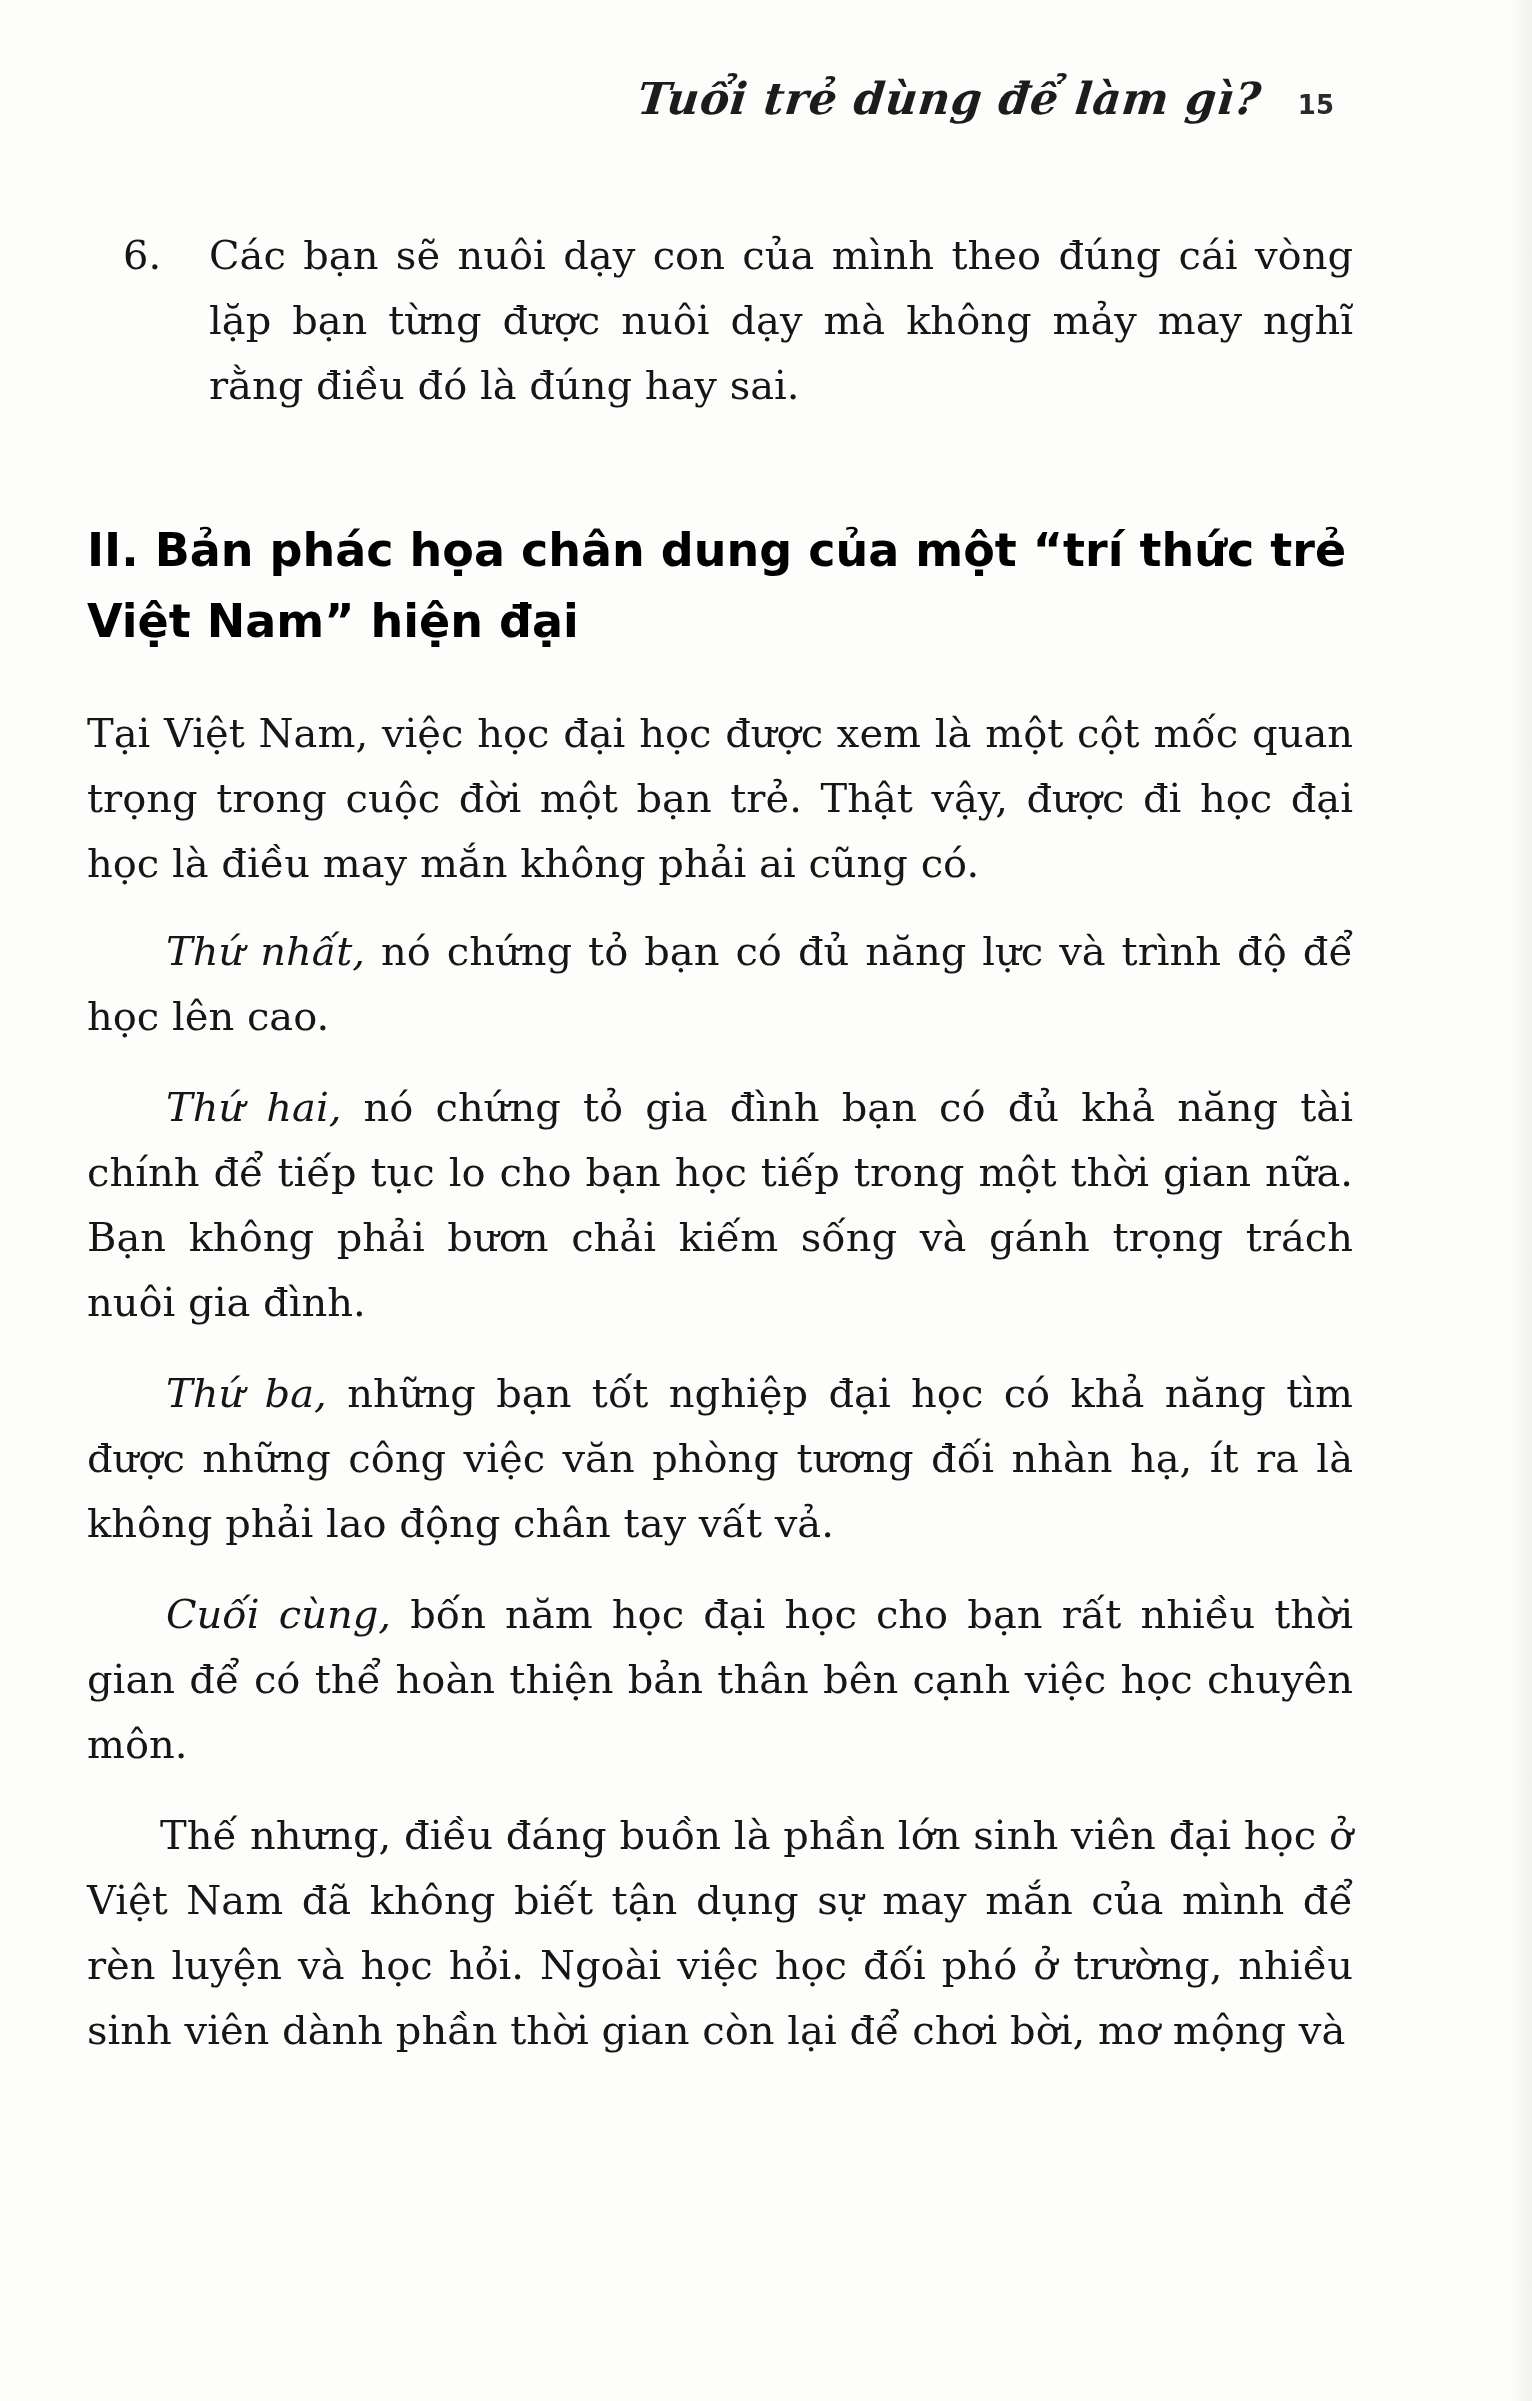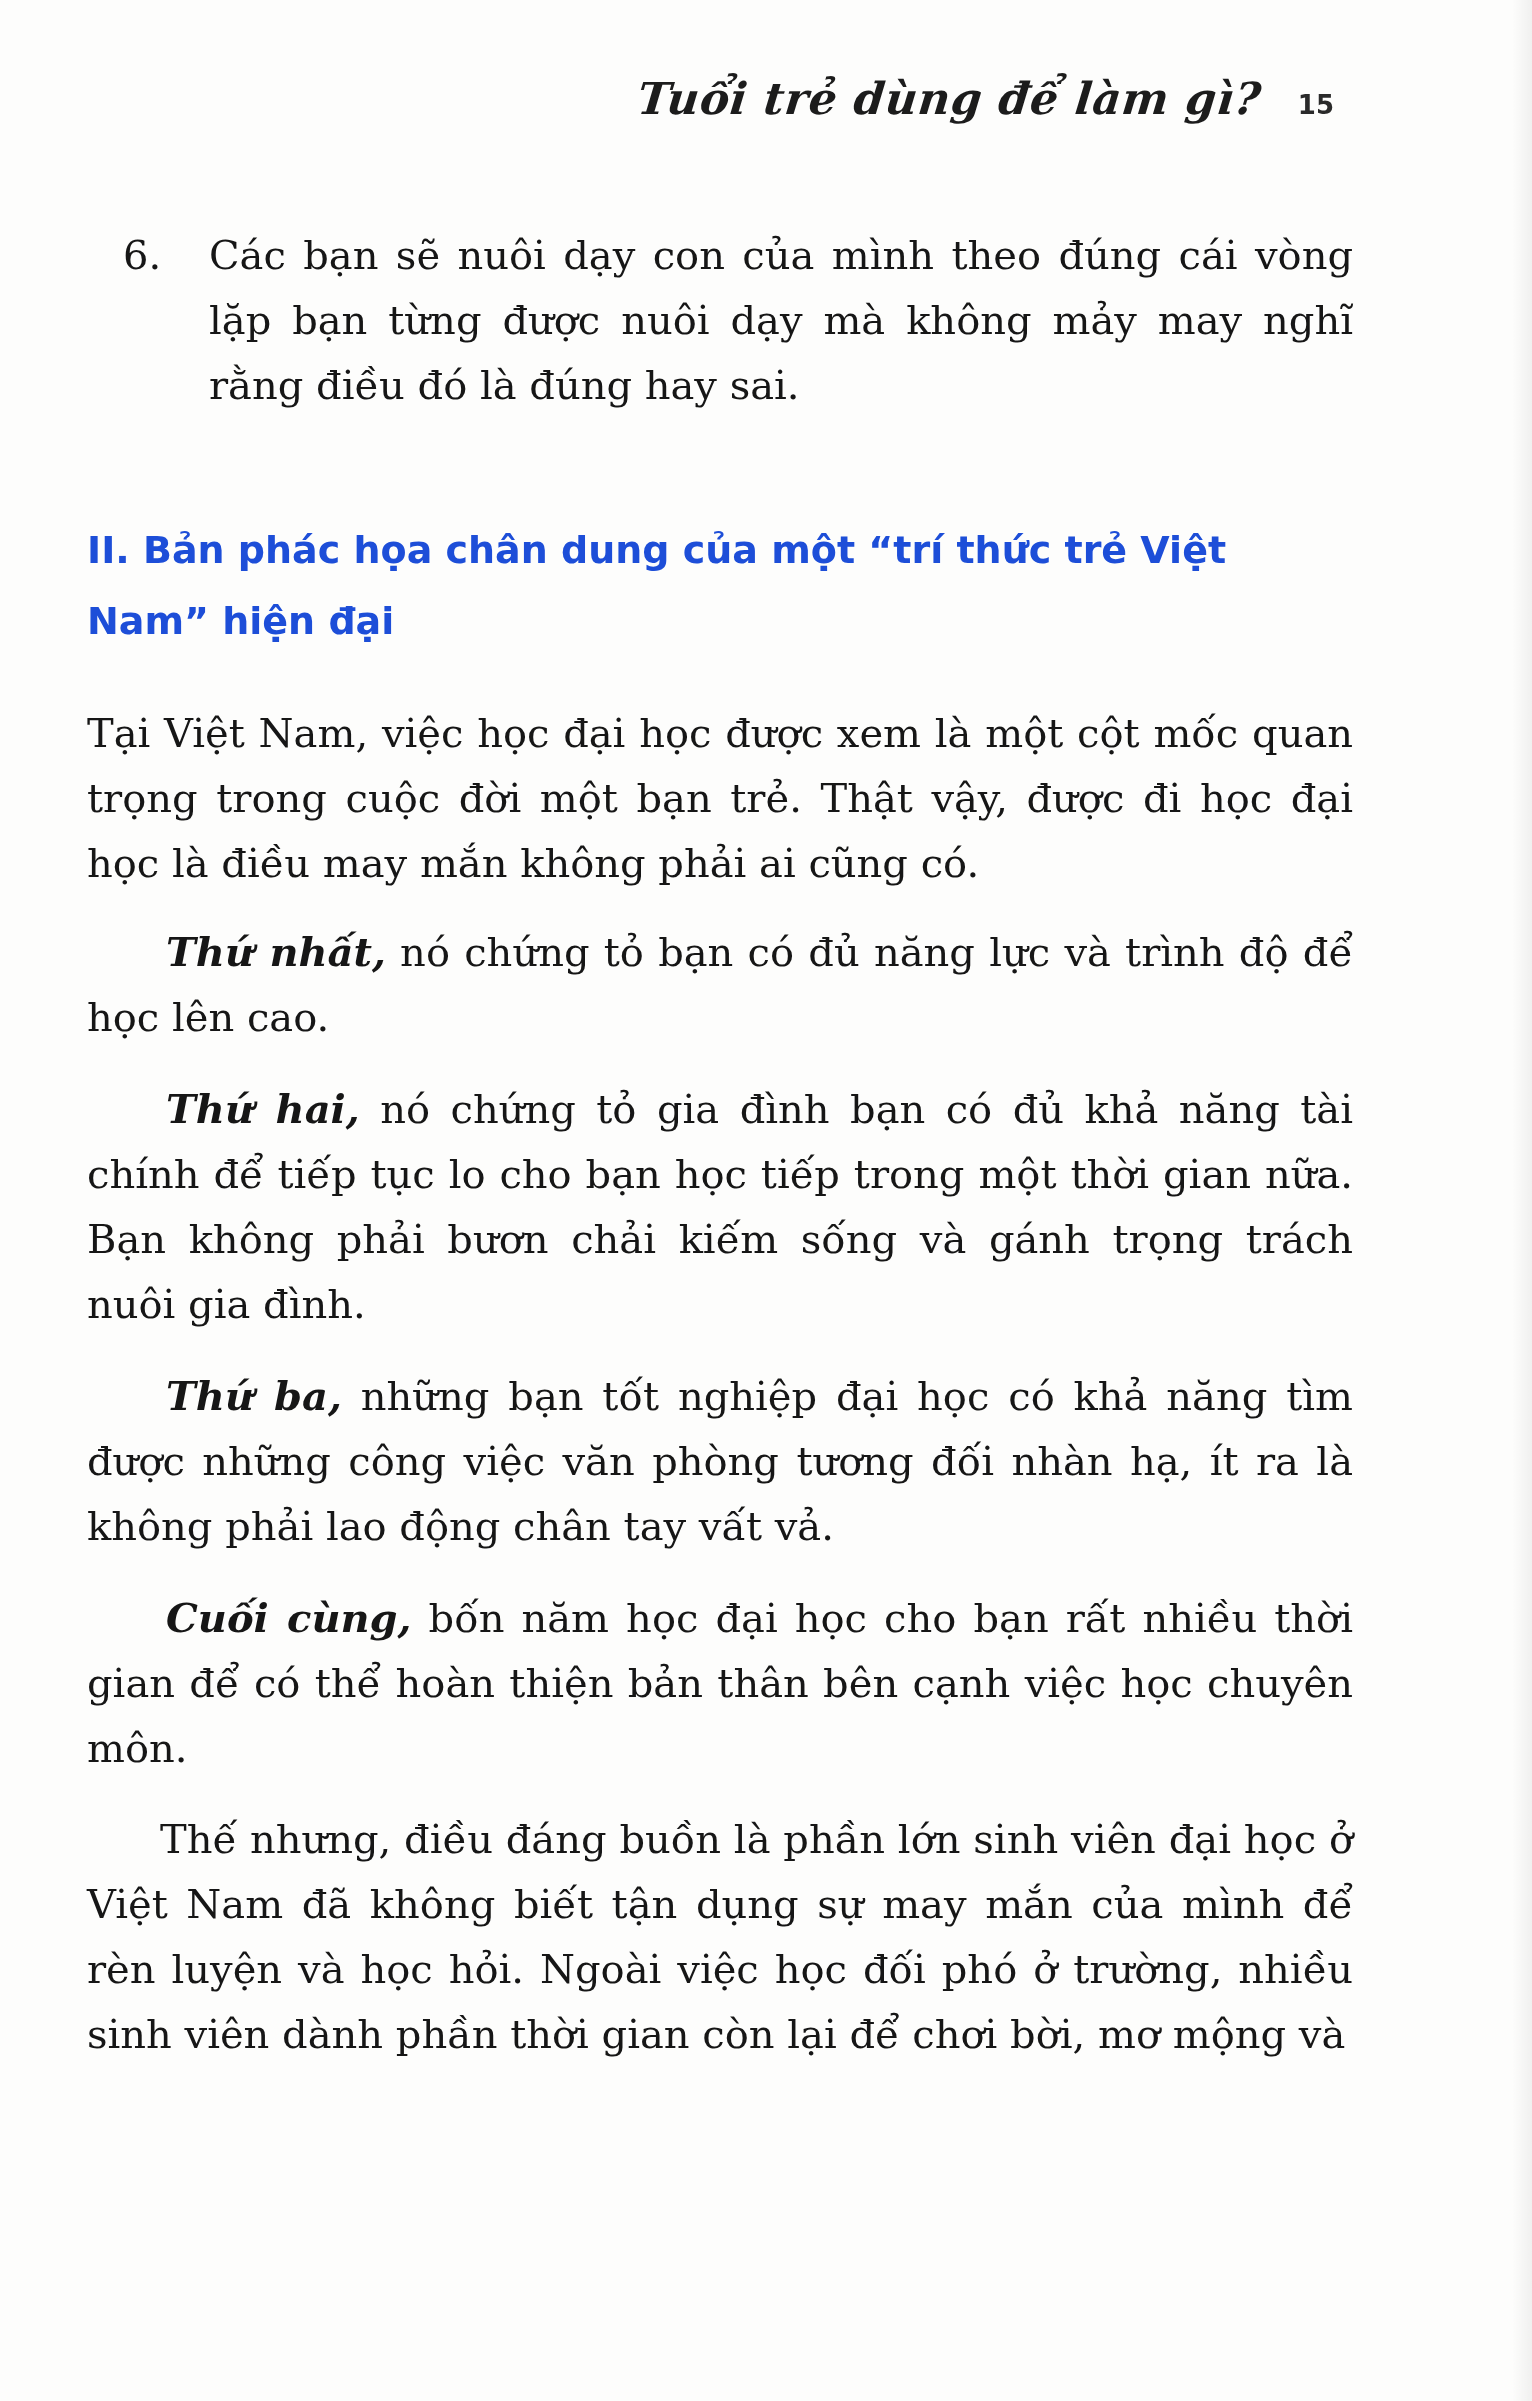--- a/index.html
+++ b/index.html
@@ -58,34 +58,34 @@
   .list-num {
     position: absolute;
     left: 36px;
     top: 0;
     width: 68px;
   }
 
   .section-heading {
     font-family: "DejaVu Sans", sans-serif;
     font-weight: bold;
-    font-size: 38px;
+    font-size: 46px;
     line-height: 71px;
     text-align: left;
-    color: #1d4ed8;
+    color: #000000;
     margin: 97px 0 44px 0;
   }
 
   .body-para { margin-bottom: 23px; }
 
   .point-para {
     text-indent: 79px;
     margin-bottom: 26px;
   }
-  .lead-italic { font-style: italic; font-weight: bold; }
+  .lead-italic { font-style: italic; }
 
   .closing-para {
     text-indent: 73px;
     margin-bottom: 23px;
   }
 
   
   .scan-shadow {
     position: absolute;
     right: 0;

